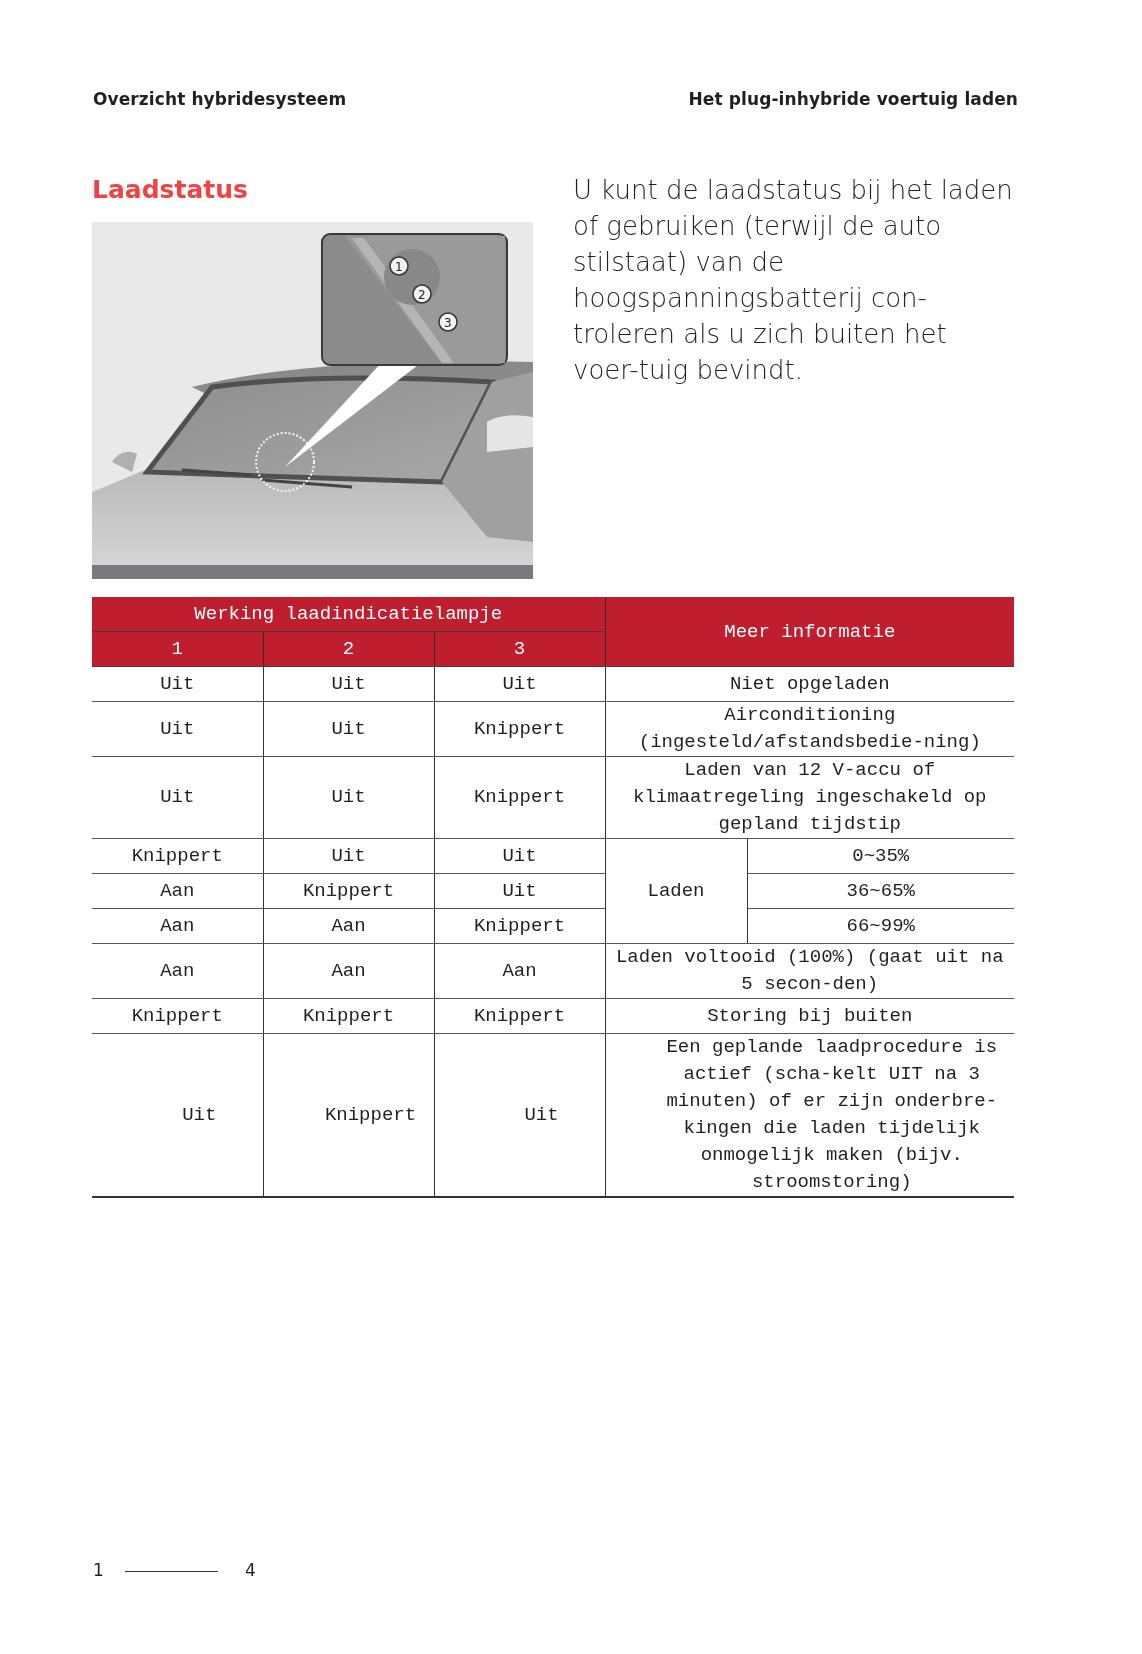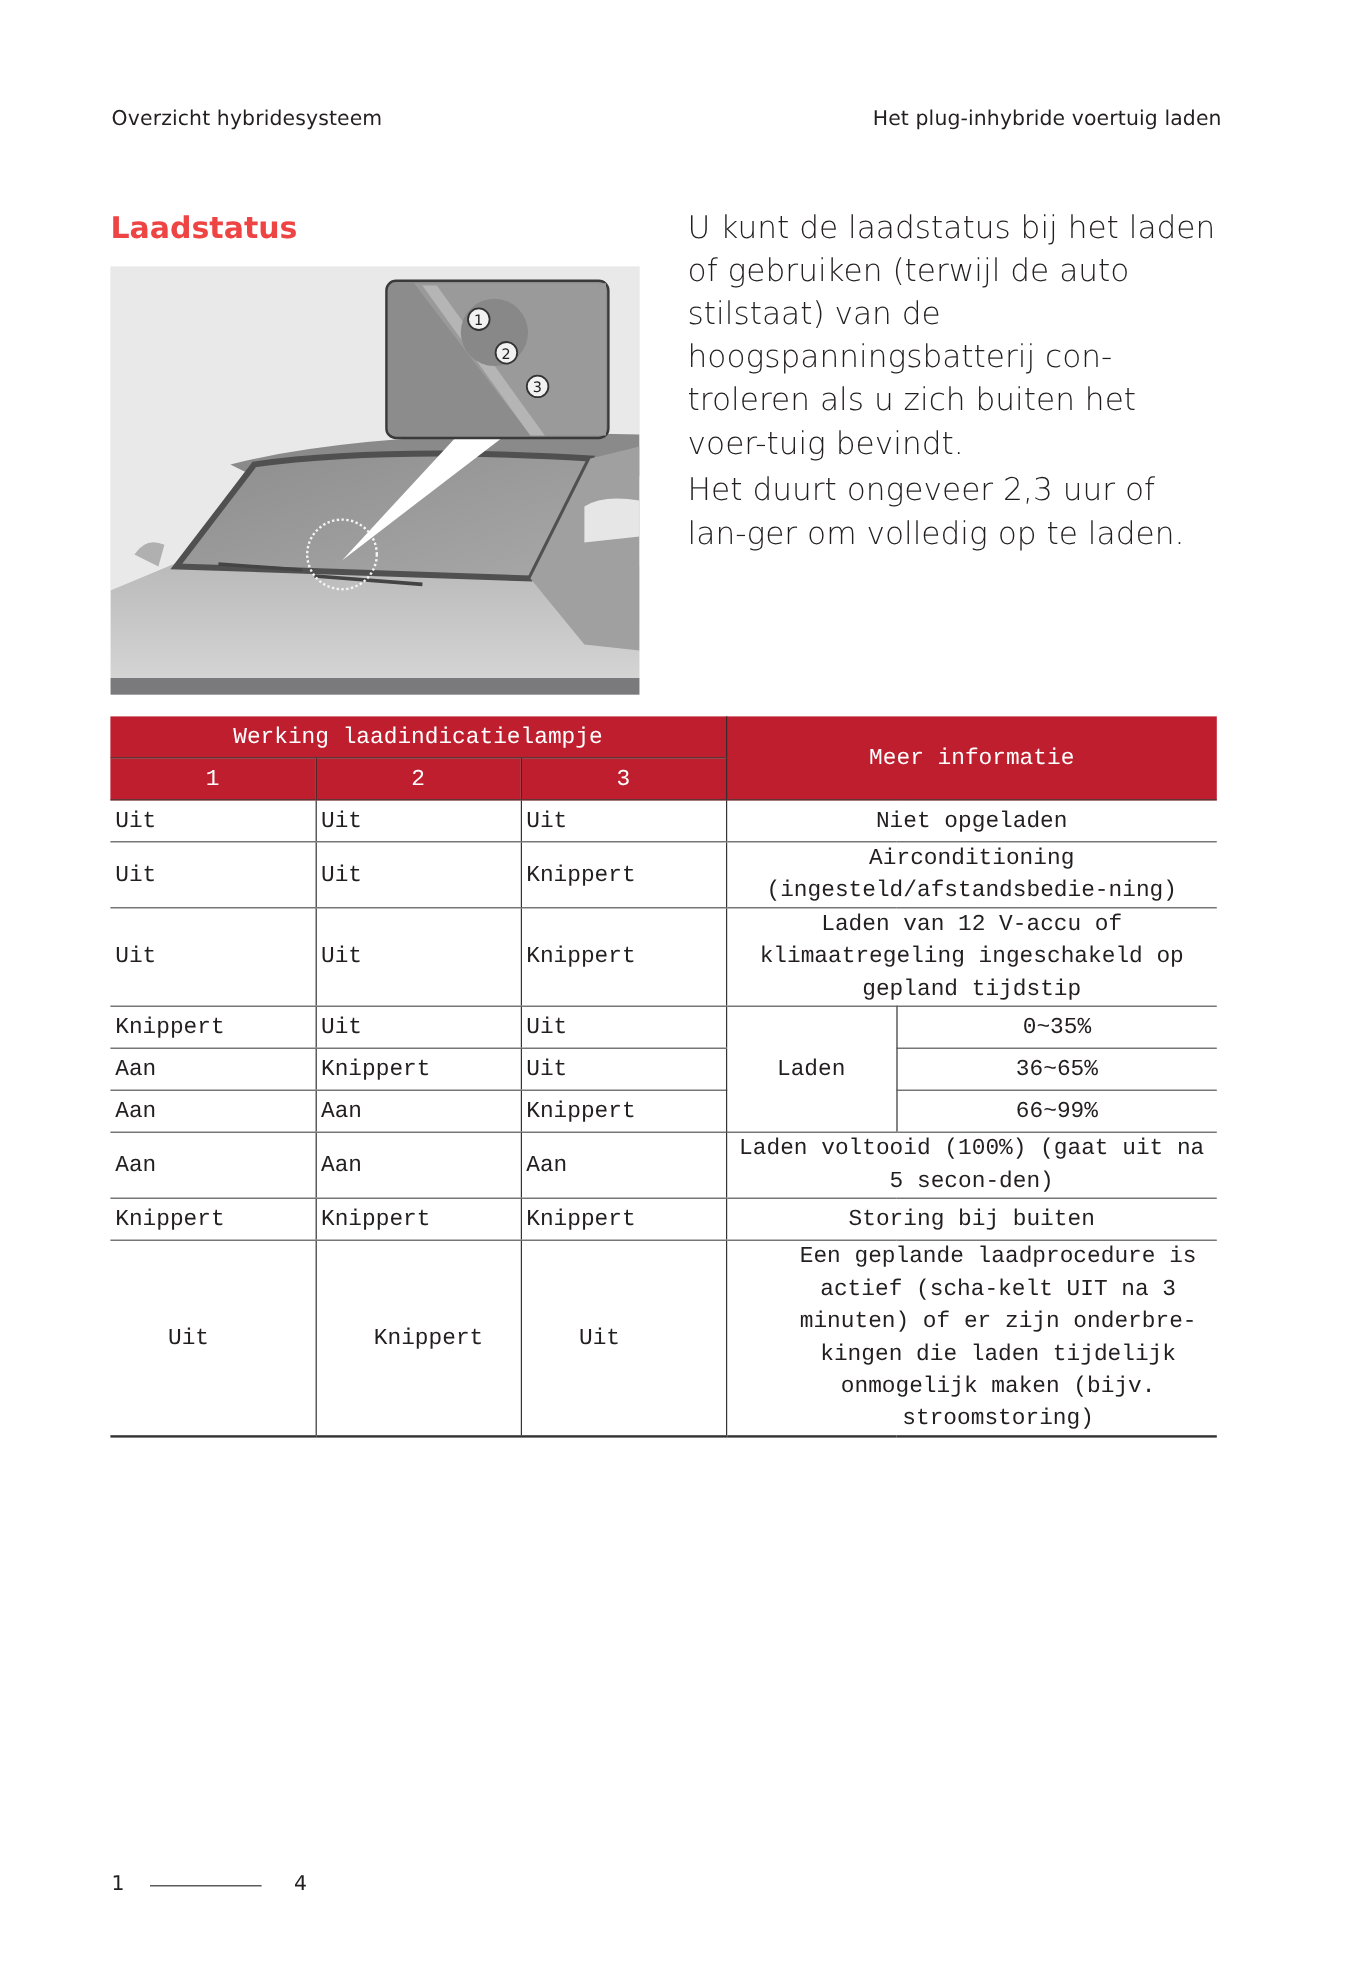--- a/index.html
+++ b/index.html
@@ -1,18 +1,18 @@
 <!DOCTYPE html>
 <html><head>
 <meta charset="utf-8">
 <style>
   html, body { margin:0; padding:0; background:#ffffff; }
   body { width:1142px; height:1654px; position:relative; overflow:hidden;
          font-family:"DejaVu Sans", sans-serif; color:#231f20; }
-  .hdr { position:absolute; top:89px; font-size:17px; font-weight:normal; letter-spacing:0.1px; color:#231f20; }
+  .hdr { position:absolute; top:89px; font-size:17px; font-weight:bold; letter-spacing:0.1px; color:#231f20; }
   .hdr-left { left:93px; }
   .hdr-right { right:124px; text-align:right; }
   .title { position:absolute; left:92px; top:175px; font-size:25px; font-weight:bold; color:#ef4444; }
 
   .figure { position:absolute; left:92px; top:222px; width:441px; height:357px; background:#e9e9e9; overflow:hidden; }
   .figure svg { position:absolute; left:0; top:0; }
   .fig-caption { position:absolute; left:0; bottom:0; width:100%; height:14px; background:#7a7a7c;
                  color:#f2f2f2; font-size:12px; line-height:14px; }
   .fig-caption span { position:absolute; left:173px; top:12px; }
 
@@ -20,21 +20,21 @@
            color:#231f20; font-weight:300; }
   .intro p { margin:0 0 3px 0; }
 
   table.status { position:absolute; left:92px; top:597px; width:922px; border-collapse:collapse;
                  font-family:Liberation Mono, monospace; font-size:19px; color:#231f20; table-layout:fixed; }
   table.status th { background:#be1e2d; color:#ffffff; font-weight:normal; font-size:19px; padding:0; height:34px;
                     border-bottom:1.5px solid #4a3a3a; }
   table.status th.grp { border-left:none; }
   table.status th.mid { border-left:1.5px solid #3a2a2a; }
   table.status td { border-bottom:1.5px solid #555; padding:0 4px; height:34px; line-height:27px; vertical-align:middle; }
-  table.status td.c { text-align:left; }
+  table.status td.c { text-align:center; }
   table.status td.vl { border-left:1.5px solid #333; }
   table.status td.info { text-align:center; }
   table.status tr.last td { border-bottom:2px solid #333;padding-left:48px; }
   .tall2 td { height:60px; }
   .tall4 td { height:113px; }
 
   .footer { position:absolute; top:1560px; left:93px; font-size:17px; color:#231f20; }
   .footer .chap { position:absolute; left:0; top:0; }
   .footer .line { position:absolute; left:32px; top:11px; width:93px; height:1px; background:#333; }
   .footer .pg { position:absolute; left:152px; top:0; }
@@ -91,21 +91,20 @@
       <text x="352" y="105" font-size="12" font-family="DejaVu Sans, sans-serif" fill="#222">3</text>
     </g>
   </svg>
   <div class="fig-caption">
     <span>OCDPQ019015</span>
   </div>
 </div>
 
 <div class="intro">
   <p>U kunt de laadstatus bij het laden of gebruiken (terwijl de auto stilstaat) van de hoogspanningsbatterij con-troleren als u zich buiten het voer-tuig bevindt.</p>
-  <p>Het duurt ongeveer 2,3 uur of lan-ger om volledig op te laden.</p>
 </div>
 
 <table class="status">
   <colgroup>
     <col style="width:171px">
       <col style="width:171px">
       <col style="width:171px">
       <col style="width:142px">
       <col style="width:267px">
   </colgroup>

